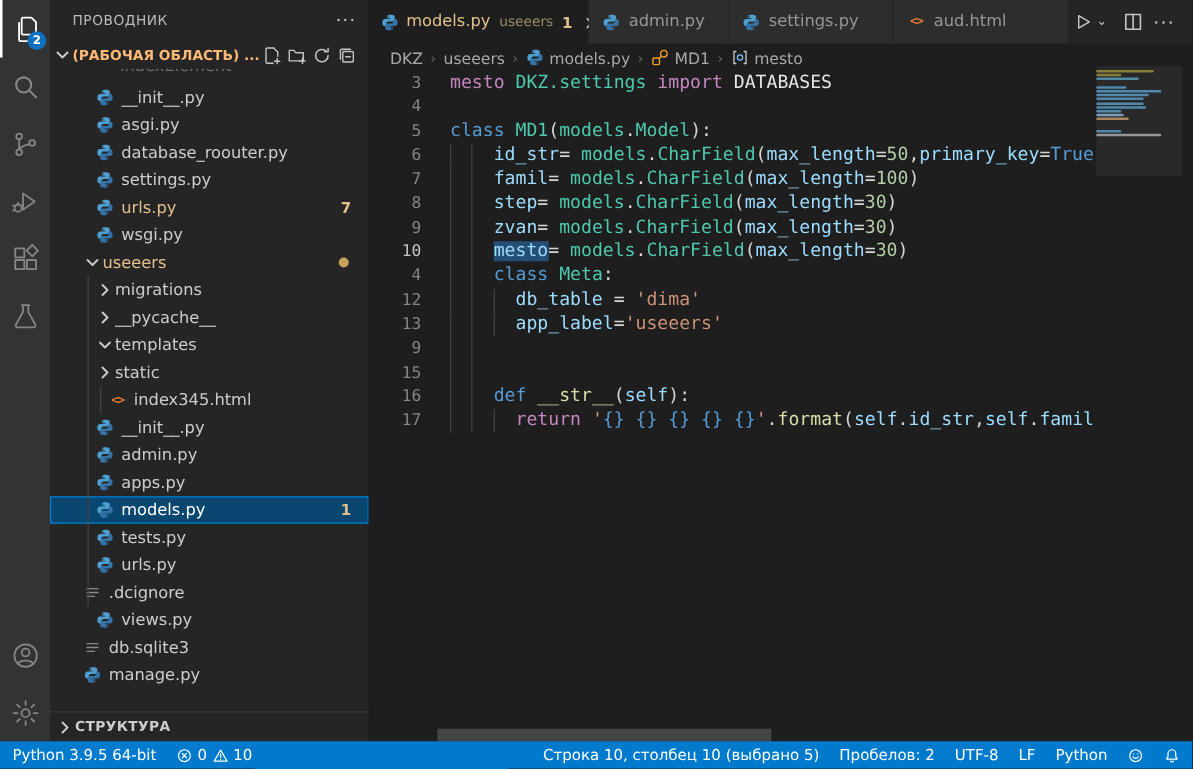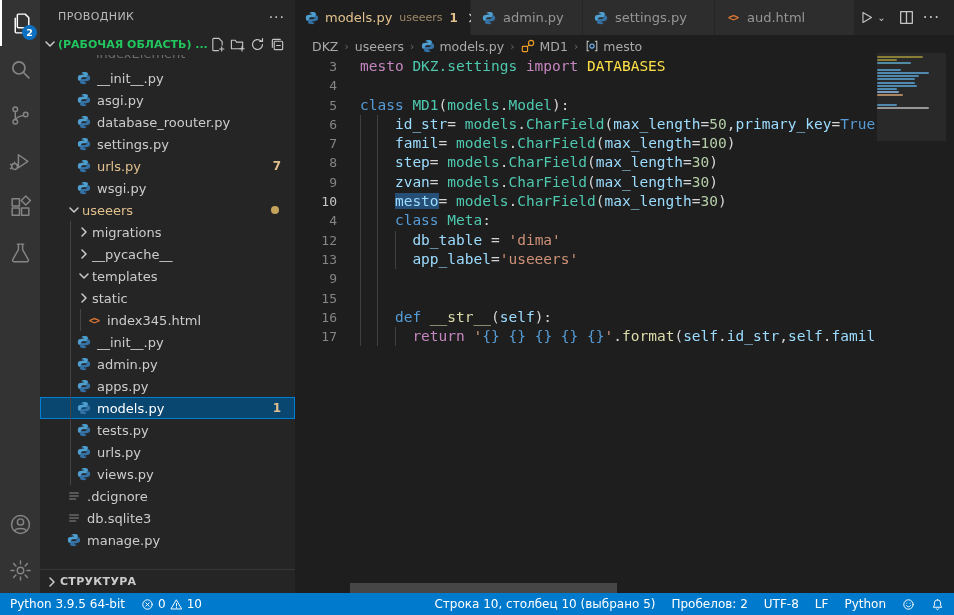--- a/index.html
+++ b/index.html
@@ -13,21 +13,21 @@
   .ab-item.active { color:#ffffff; border-left:2px solid #ffffff; }
   .ab-item svg { width:25px; height:25px; }
   .ab-spacer { flex:1; }
   .ab-badge { position:absolute; right:3px; bottom:6px; min-width:15px; height:15px; border-radius:8px; background:#0e70c0; color:#fff; font-size:9.5px; display:flex; align-items:center; justify-content:center; font-weight:bold; }
 
   
   #sidebar { position:absolute; left:40px; top:0; width:255px; bottom:22px; background:#252526; overflow:hidden; }
   #sidebar-header { height:33px; display:flex; align-items:center; padding:0 10px 0 18px; }
   #sidebar-title { font-size:11px; color:#bbbbbb; letter-spacing:.4px; flex:1; }
   #sidebar-more { color:#cccccc; font-size:14px; letter-spacing:1px; cursor:pointer; }
-  #workspace-row { height:22px; display:flex; align-items:center; padding:0 8px 0 2px; color:#22c55e; }
+  #workspace-row { height:22px; display:flex; align-items:center; padding:0 8px 0 2px; color:#fdba74; }
   #workspace-row .chev { width:16px; height:16px; color:#cccccc; }
   #workspace-label { font-weight:bold; font-size:11px; flex:1; white-space:nowrap; overflow:hidden; }
   .ws-action { width:20px; height:20px; display:flex; align-items:center; justify-content:center; color:#c5c5c5; cursor:pointer; }
   .ws-action svg { width:15px; height:15px; }
 
   #tree { position:absolute; top:55px; left:0; right:0; bottom:24px; overflow:hidden; }
   .clip-row { height:12px; overflow:hidden; position:relative; }
   .clip-row span { position:absolute; left:56px; top:-9px; color:#6e6e6e; font-size:13px; }
   .tree-row { position:relative; height:22px; display:flex; align-items:center; cursor:pointer; color:#cccccc; }
   .tree-row .twist { width:16px; height:16px; flex:none; color:#cccccc; }
@@ -70,21 +70,21 @@
 
   
   #code { position:absolute; left:0; top:57px; right:77px; bottom:0; overflow:hidden; font-family:"DejaVu Sans Mono",monospace; font-size:14.5px; }
   .code-line { position:relative; height:19.3px; line-height:19.3px; white-space:pre; }
   .lnum { position:absolute; left:0; width:42px; text-align:right; color:#858585; font-size:13px; }
   .lnum.active { color:#c6c6c6; }
   .ltext { position:absolute; left:65px; top:0; }
   .iguide { position:absolute; top:0; bottom:0; width:1px; background:#404040; }
   .tk-kw{color:#569cd6} .tk-ctrl{color:#c586c0} .tk-cls{color:#4ec9b0} .tk-fn{color:#dcdcaa}
   .tk-var{color:#9cdcfe} .tk-num{color:#b5cea8} .tk-str{color:#ce9178} .tk-fmt{color:#569cd6}
-  .tk-pl{color:#d4d4d4} .tk-const{color:#fde047} .tk-self{color:#9cdcfe}
+  .tk-pl{color:#d4d4d4} .tk-const{color:#e5e5e5} .tk-self{color:#9cdcfe}
   .tk-sel { background:#264f78; }
 
   
   #minimap { position:absolute; top:53px; right:8px; width:69px; bottom:0; cursor:pointer; }
   #minimap-slider { position:absolute; left:0; right:0; top:0; height:88px; background:rgba(121,121,121,.12); }
   .mm-line { height:2px; margin-bottom:1.2px; border-radius:1px; }
   #hscrollbar { position:absolute; left:55px; top:583px; width:267px; height:10px; background:#464646; cursor:pointer; }
 
   
   #statusbar { position:absolute; left:0; right:0; bottom:0; height:22px; background:#007acc; color:#ffffff; display:flex; align-items:center; font-size:12px; padding:0 10px; }
@@ -366,36 +366,36 @@
       </div>
       <div class="tree-row" style="padding-left: 36px;">
         <span class="ficon">
           <svg viewBox="0 0 16 16">
             <path fill="#4e9fcf" d="M7.9 1C5.3 1 5.4 2.2 5.4 2.2v1.9h2.7v.6H3.6S1 4.5 1 7.9c0 3.4 2.3 3.3 2.3 3.3h1.4V9.3S4.6 7 6.9 7h3.4S12.4 7 12.4 5V2.6S12.7 1 7.9 1zM6.5 2.2a.6.6 0 1 1 0 1.2.6.6 0 0 1 0-1.2z"></path>
             <path fill="#3572a5" d="M8.1 15c2.6 0 2.5-1.2 2.5-1.2v-1.9H7.9v-.6h4.5S15 11.5 15 8.1c0-3.4-2.3-3.3-2.3-3.3h-1.4v1.9S11.4 9 9.1 9H5.7S3.6 9 3.6 11v2.4S3.3 15 8.1 15zm1.4-1.2a.6.6 0 1 1 0-1.2.6.6 0 0 1 0 1.2z"></path>
           </svg>
         </span>
         <span class="lbl">urls.py</span>
       </div>
-      <div class="tree-row" style="padding-left: 36px;">
-        <span class="ficon">
-          <svg viewBox="0 0 16 16">
-            <path fill="#4e9fcf" d="M7.9 1C5.3 1 5.4 2.2 5.4 2.2v1.9h2.7v.6H3.6S1 4.5 1 7.9c0 3.4 2.3 3.3 2.3 3.3h1.4V9.3S4.6 7 6.9 7h3.4S12.4 7 12.4 5V2.6S12.7 1 7.9 1zM6.5 2.2a.6.6 0 1 1 0 1.2.6.6 0 0 1 0-1.2z"></path>
-            <path fill="#3572a5" d="M8.1 15c2.6 0 2.5-1.2 2.5-1.2v-1.9H7.9v-.6h4.5S15 11.5 15 8.1c0-3.4-2.3-3.3-2.3-3.3h-1.4v1.9S11.4 9 9.1 9H5.7S3.6 9 3.6 11v2.4S3.3 15 8.1 15zm1.4-1.2a.6.6 0 1 1 0-1.2.6.6 0 0 1 0 1.2z"></path>
-          </svg>
-        </span>
-        <span class="lbl">views.py</span>
-      </div>
       <div class="tree-row" style="padding-left: 26px;">
         <span class="ficon">
           <svg viewBox="0 0 16 16" fill="none" stroke="#8a8a8a" stroke-width="1.2" stroke-linecap="round" stroke-linejoin="round">
             <path d="M3 4.5h10M3 8h10M3 11.5h7"></path>
           </svg>
         </span>
         <span class="lbl">.dcignore</span>
+      </div>
+      <div class="tree-row" style="padding-left: 36px;">
+        <span class="ficon">
+          <svg viewBox="0 0 16 16">
+            <path fill="#4e9fcf" d="M7.9 1C5.3 1 5.4 2.2 5.4 2.2v1.9h2.7v.6H3.6S1 4.5 1 7.9c0 3.4 2.3 3.3 2.3 3.3h1.4V9.3S4.6 7 6.9 7h3.4S12.4 7 12.4 5V2.6S12.7 1 7.9 1zM6.5 2.2a.6.6 0 1 1 0 1.2.6.6 0 0 1 0-1.2z"></path>
+            <path fill="#3572a5" d="M8.1 15c2.6 0 2.5-1.2 2.5-1.2v-1.9H7.9v-.6h4.5S15 11.5 15 8.1c0-3.4-2.3-3.3-2.3-3.3h-1.4v1.9S11.4 9 9.1 9H5.7S3.6 9 3.6 11v2.4S3.3 15 8.1 15zm1.4-1.2a.6.6 0 1 1 0-1.2.6.6 0 0 1 0 1.2z"></path>
+          </svg>
+        </span>
+        <span class="lbl">views.py</span>
       </div>
       <div class="tree-row" style="padding-left: 26px;">
         <span class="ficon">
           <svg viewBox="0 0 16 16" fill="none" stroke="#8a8a8a" stroke-width="1.2" stroke-linecap="round" stroke-linejoin="round">
             <path d="M3 4.5h10M3 8h10M3 11.5h7"></path>
           </svg>
         </span>
         <span class="lbl">db.sqlite3</span>
       </div>
       <div class="tree-row" style="padding-left: 26px;">

